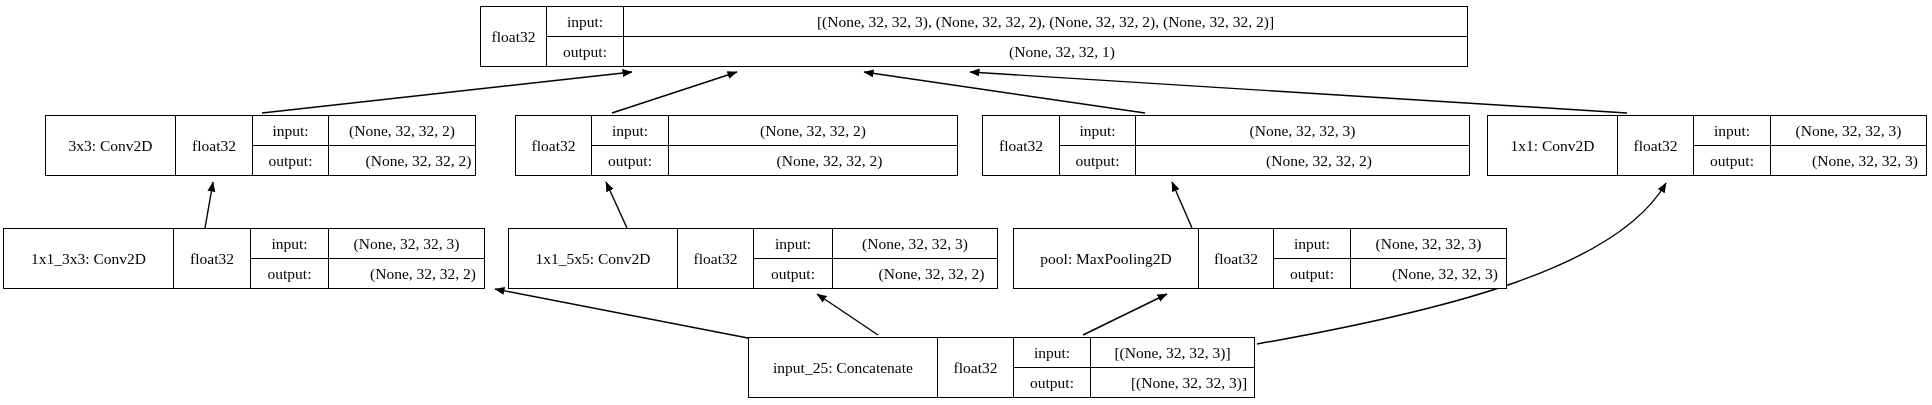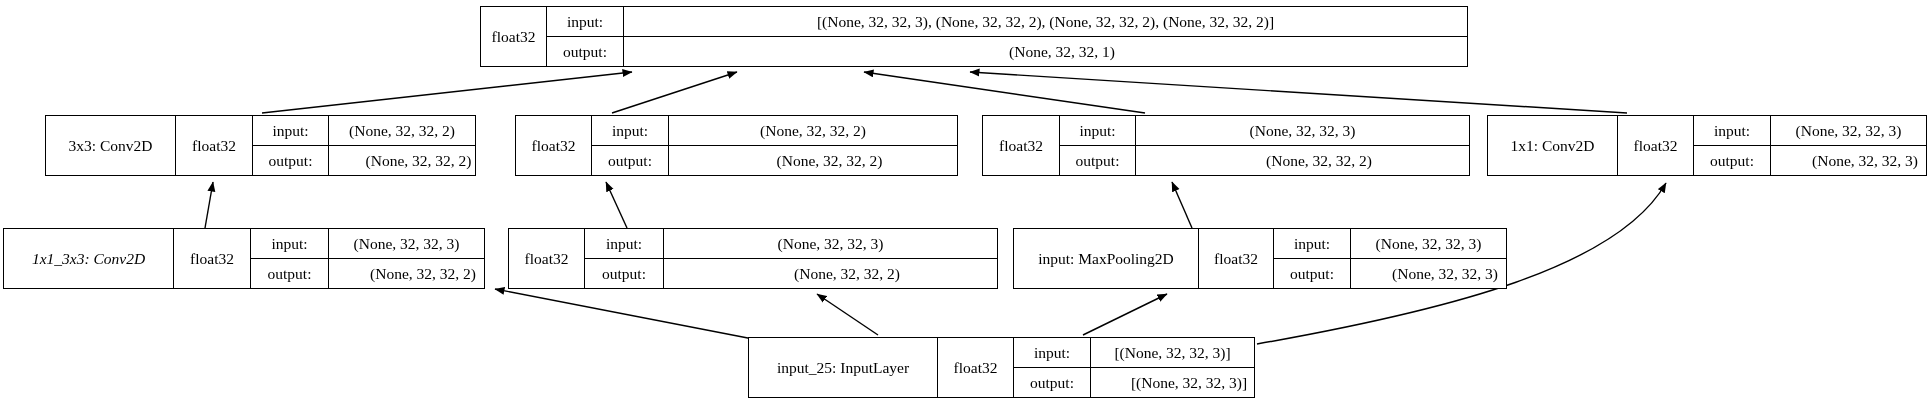--- a/index.html
+++ b/index.html
@@ -149,65 +149,66 @@
         <div class="io-value">(None, 32, 32, 3)</div>
       </div>
       <div class="io-row out">
         <div class="io-label" style="width:77px;">output:</div>
         <div class="io-value">(None, 32, 32, 3)</div>
       </div>
     </div>
   </div>
 
   <div class="node" style="left:3px; top:228px; width:482px;">
-    <div class="cell cell-name" style="width:170px;font-style:italic;">1x1_3x3: Conv2D</div>
+    <div class="cell cell-name" style="width:170px;">1x1_3x3: Conv2D</div>
     <div class="cell cell-dtype" style="width:77px;">float32</div>
     <div class="io">
       <div class="io-row in">
         <div class="io-label" style="width:78px;">input:</div>
         <div class="io-value">(None, 32, 32, 3)</div>
       </div>
       <div class="io-row out">
         <div class="io-label" style="width:78px;">output:</div>
         <div class="io-value">(None, 32, 32, 2)</div>
       </div>
     </div>
   </div>
 
   <div class="node" style="left:508px; top:228px; width:490px;">
+    <div class="cell cell-name" style="width:169px;">1x1_5x5: Conv2D</div>
     <div class="cell cell-dtype" style="width:76px;">float32</div>
     <div class="io">
       <div class="io-row in">
         <div class="io-label" style="width:79px;">input:</div>
         <div class="io-value">(None, 32, 32, 3)</div>
       </div>
       <div class="io-row out">
         <div class="io-label" style="width:79px;">output:</div>
         <div class="io-value">(None, 32, 32, 2)</div>
       </div>
     </div>
   </div>
 
   <div class="node" style="left:1013px; top:228px; width:494px;">
-    <div class="cell cell-name" style="width:185px;">input: MaxPooling2D</div>
+    <div class="cell cell-name" style="width:185px;">pool: MaxPooling2D</div>
     <div class="cell cell-dtype" style="width:75px;">float32</div>
     <div class="io">
       <div class="io-row in">
         <div class="io-label" style="width:77px;">input:</div>
         <div class="io-value">(None, 32, 32, 3)</div>
       </div>
       <div class="io-row out">
         <div class="io-label" style="width:77px;">output:</div>
         <div class="io-value">(None, 32, 32, 3)</div>
       </div>
     </div>
   </div>
 
   <div class="node" style="left:748px; top:337px; width:507px;">
-    <div class="cell cell-name" style="width:189px;">input_25: InputLayer</div>
+    <div class="cell cell-name" style="width:189px;">input_25: Concatenate</div>
     <div class="cell cell-dtype" style="width:76px;">float32</div>
     <div class="io">
       <div class="io-row in">
         <div class="io-label" style="width:77px;">input:</div>
         <div class="io-value">[(None, 32, 32, 3)]</div>
       </div>
       <div class="io-row out">
         <div class="io-label" style="width:77px;">output:</div>
         <div class="io-value">[(None, 32, 32, 3)]</div>
       </div>

